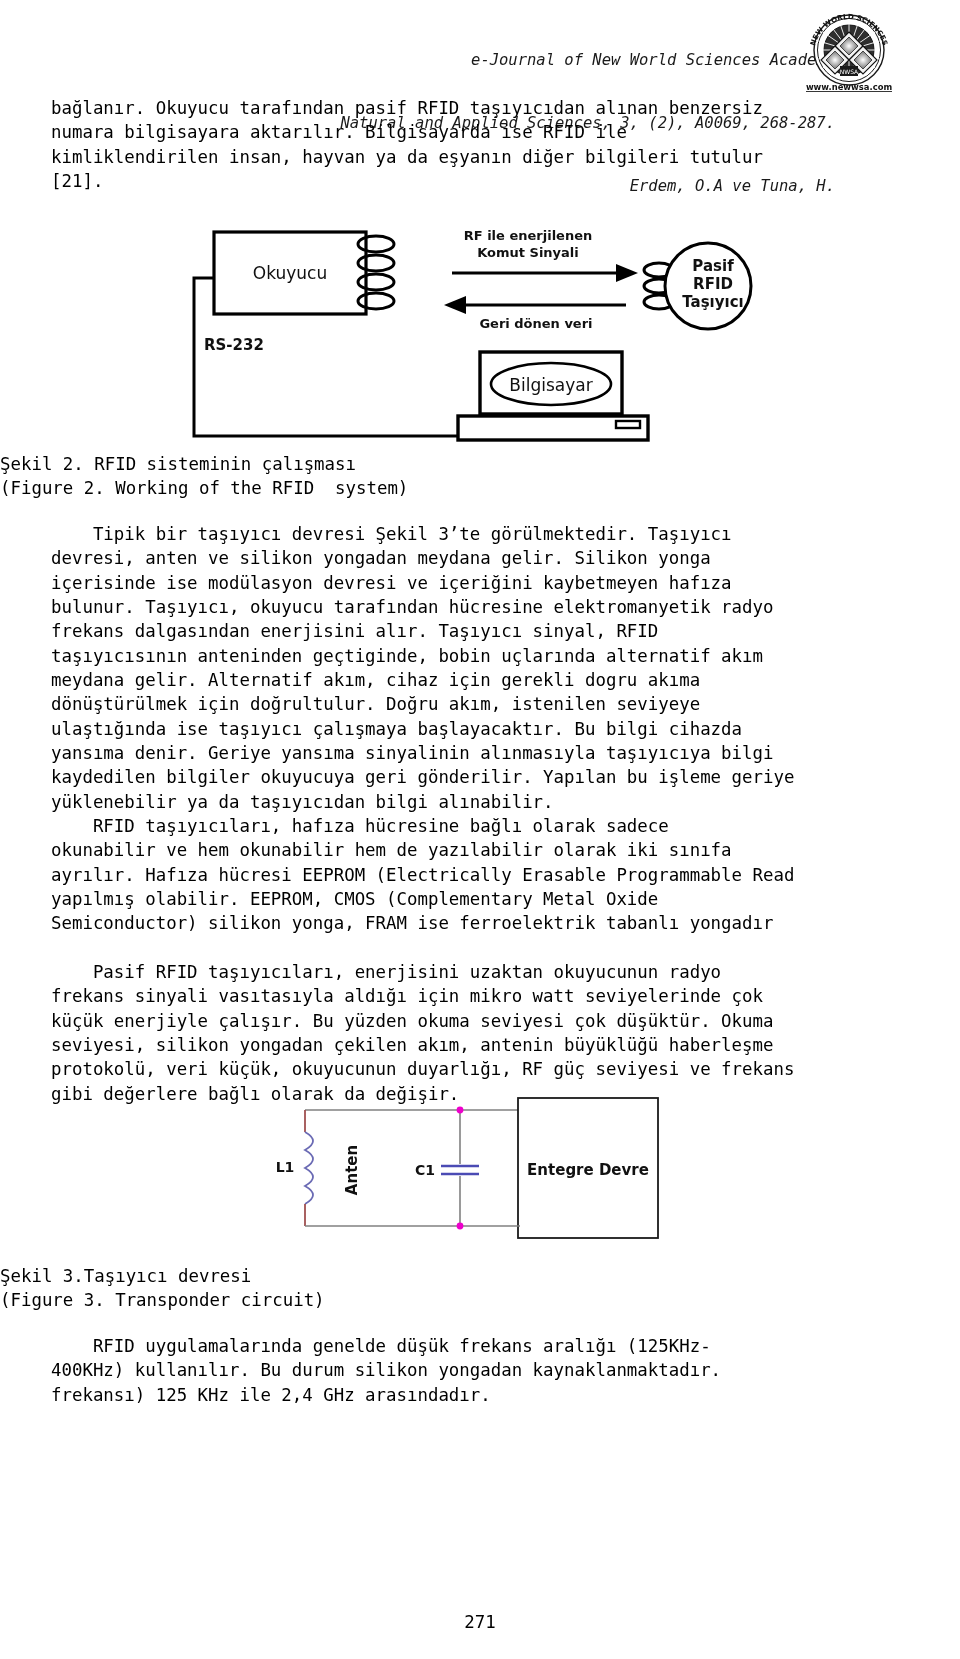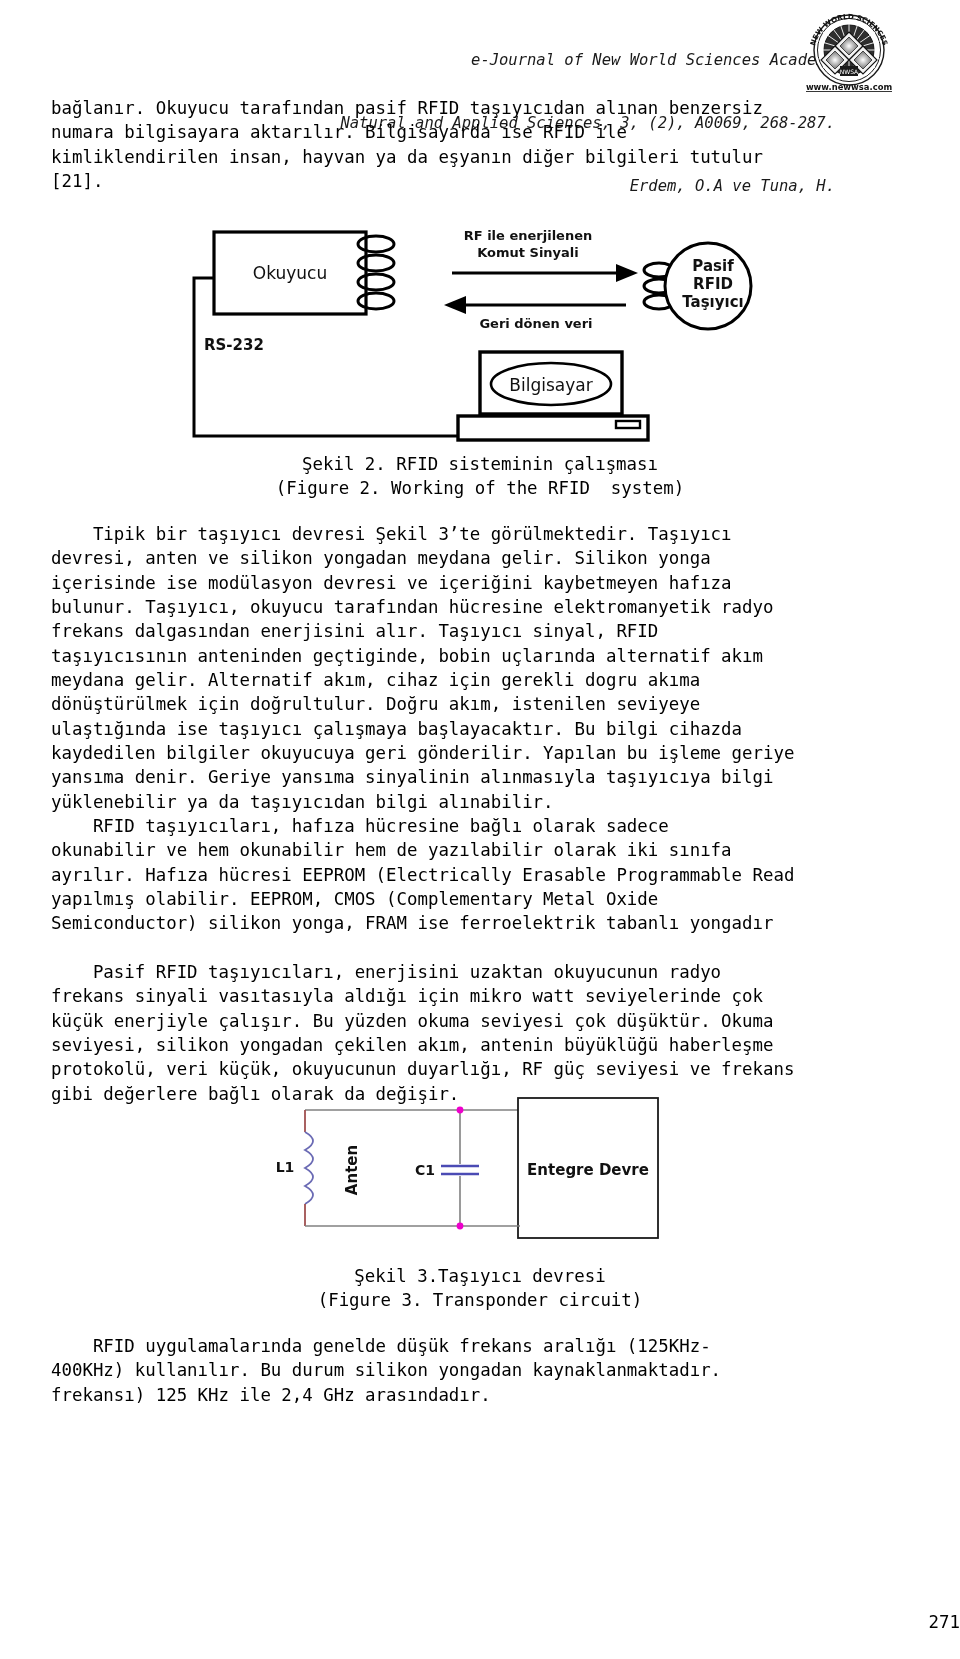--- a/index.html
+++ b/index.html
@@ -33,33 +33,33 @@
     color:#000;
   }
 
   
   .tline{white-space:pre;display:block;height:24.35px;}
   .tline.j{ text-align:justify; }
   .tline.j::after{content:"";display:inline-block;width:100%;}
 
   
   .caption{
-    position:absolute;left:0;width:960px;text-align:center;
+    position:absolute;left:0;width:960px;
     font-size:17.4px;line-height:24.35px;white-space:pre;
     font-family:"DejaVu Sans Mono","Liberation Mono",monospace;
   }
 
   
   .fig1{position:absolute;left:176px;top:218px;width:600px;height:230px;}
 
   
   .fig2{position:absolute;left:265px;top:1092px;width:400px;height:165px;text-align:right;}
 
   .pagenum{
-    position:absolute;left:0;top:1612px;width:960px;text-align:right;
+    position:absolute;left:0;top:1612px;width:960px;text-align:center;
     font-size:17.4px;font-family:"DejaVu Sans Mono","Liberation Mono",monospace;
   }
 </style>
 </head>
 <body>
 
 <div class="page">
 
   <div class="header">
     <div class="lines">
@@ -180,22 +180,22 @@
   <div class="col" style="top:522px;">
     <span class="tline j">    Tipik bir taşıyıcı devresi Şekil 3’te görülmektedir. Taşıyıcı</span>
     <span class="tline j">devresi, anten ve silikon yongadan meydana gelir. Silikon yonga</span>
     <span class="tline j">içerisinde ise modülasyon devresi ve içeriğini kaybetmeyen hafıza</span>
     <span class="tline j">bulunur. Taşıyıcı, okuyucu tarafından hücresine elektromanyetik radyo</span>
     <span class="tline j">frekans dalgasından enerjisini alır. Taşıyıcı sinyal, RFID</span>
     <span class="tline j">taşıyıcısının anteninden geçtiginde, bobin uçlarında alternatif akım</span>
     <span class="tline j">meydana gelir. Alternatif akım, cihaz için gerekli dogru akıma</span>
     <span class="tline j">dönüştürülmek için doğrultulur. Doğru akım, istenilen seviyeye</span>
     <span class="tline j">ulaştığında ise taşıyıcı çalışmaya başlayacaktır. Bu bilgi cihazda</span>
+    <span class="tline j">yansıma denir. Geriye yansıma sinyalinin alınmasıyla taşıyıcıya bilgi</span>
     <span class="tline j">kaydedilen bilgiler okuyucuya geri gönderilir. Yapılan bu işleme geriye</span>
-    <span class="tline j">yansıma denir. Geriye yansıma sinyalinin alınmasıyla taşıyıcıya bilgi</span>
     <span class="tline">yüklenebilir ya da taşıyıcıdan bilgi alınabilir.</span>
   </div>
 
   <div class="col" style="top:814px;">
     <span class="tline j">    RFID taşıyıcıları, hafıza hücresine bağlı olarak sadece</span>
     <span class="tline j">okunabilir ve hem okunabilir hem de yazılabilir olarak iki sınıfa</span>
     <span class="tline j">ayrılır. Hafıza hücresi EEPROM (Electrically Erasable Programmable Read</span>
     <span class="tline j">yapılmış olabilir. EEPROM, CMOS (Complementary Metal Oxide</span>
     <span class="tline">Semiconductor) silikon yonga, FRAM ise ferroelektrik tabanlı yongadır</span>
   </div>

